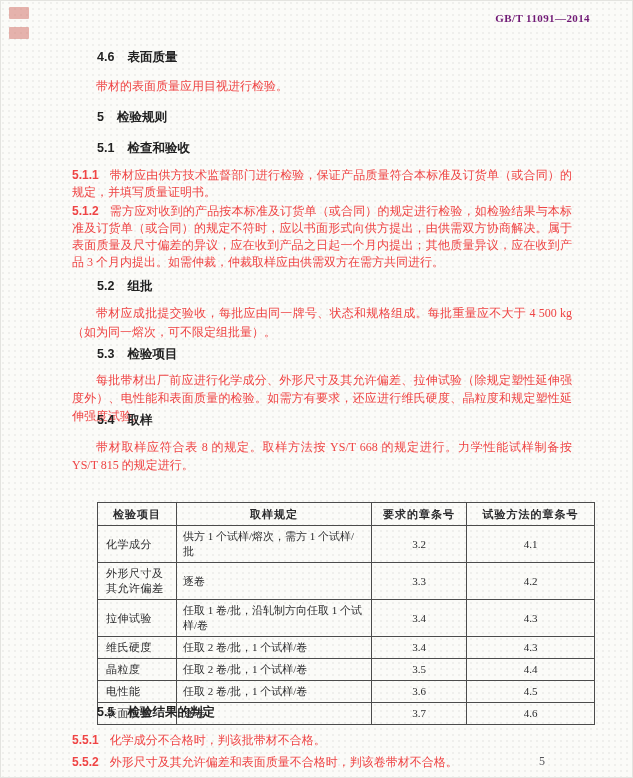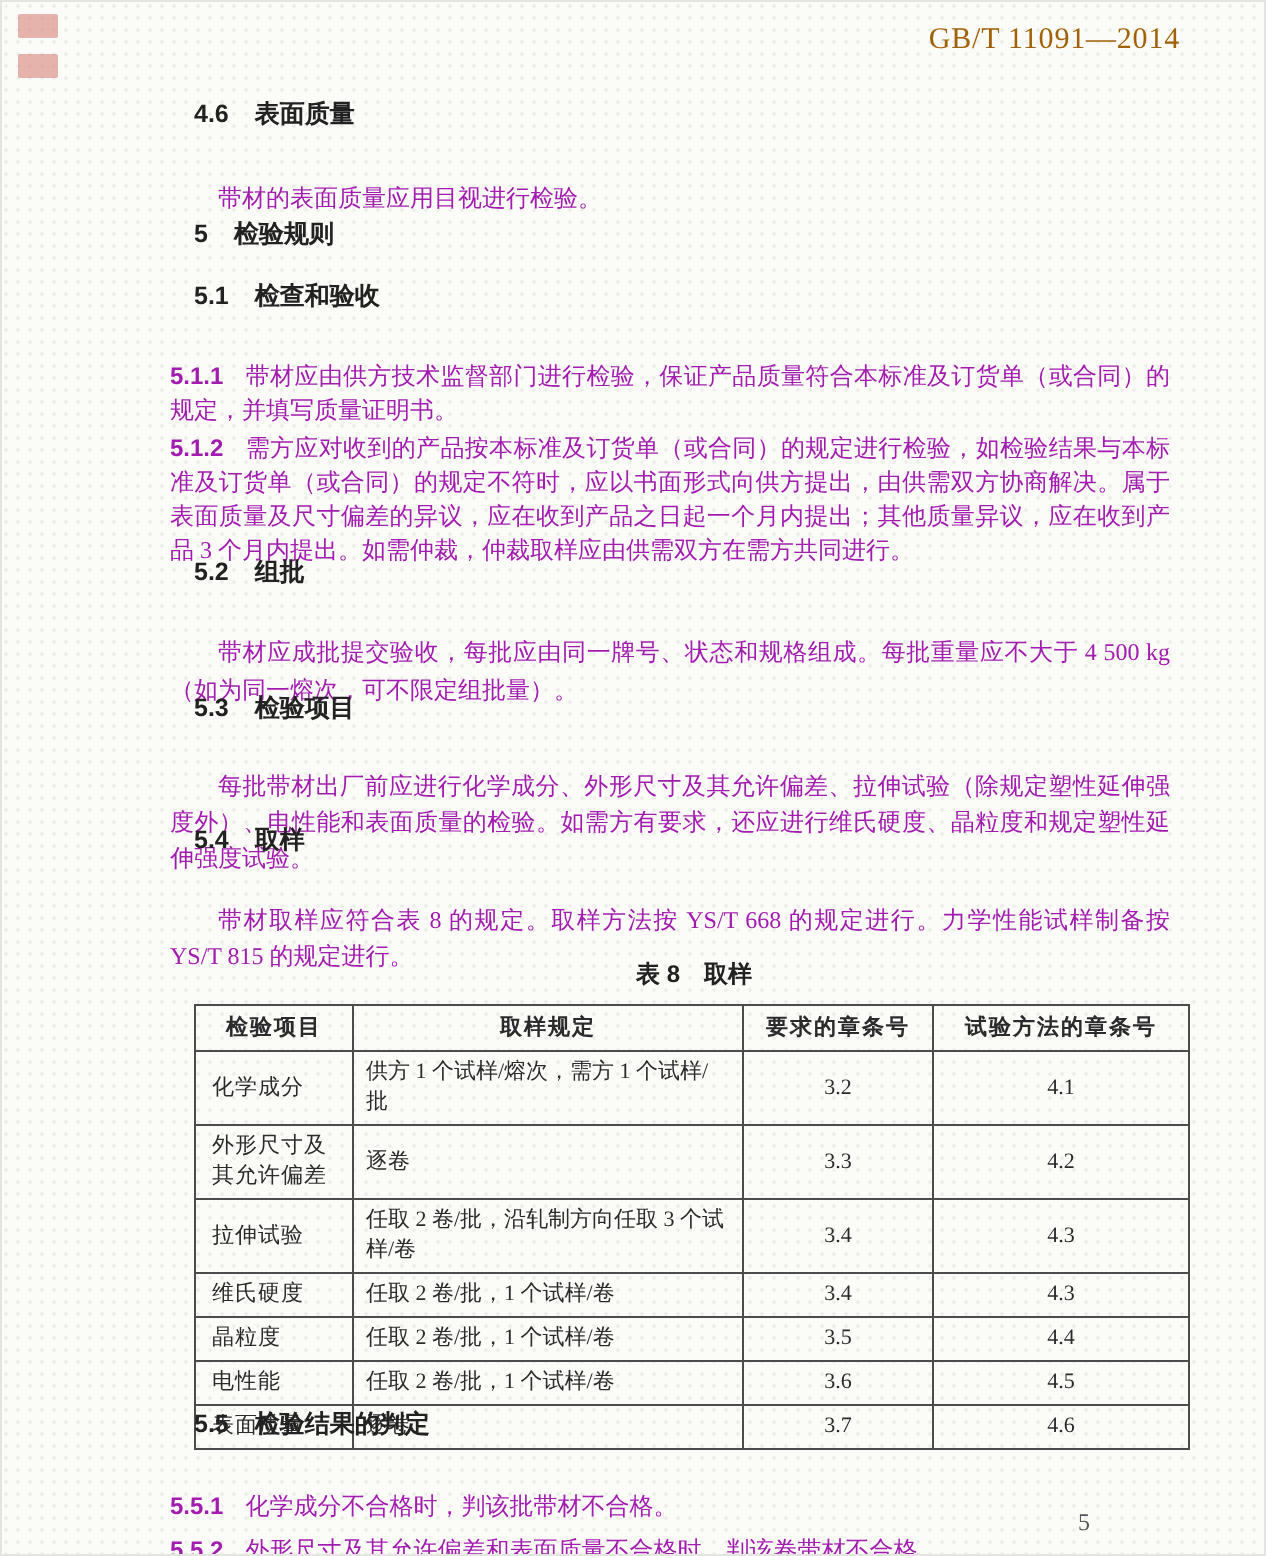--- a/index.html
+++ b/index.html
@@ -14,32 +14,32 @@
     font-family:"Liberation Serif","DejaVu Serif",serif;
     color:#29292b;
     overflow:hidden;
   }
   .page{position:absolute;inset:0;}
   .stamp{position:absolute;background:#d4766e;opacity:.55;border-radius:1px;}
   #stamp1{left:8px;top:6px;width:20px;height:12px;}
   #stamp2{left:8px;top:26px;width:20px;height:12px;}
   .header-code{
     position:absolute;top:11px;right:42px;
-    font-weight:normal;font-size:15px;letter-spacing:.4px;color:#a16207;
+    font-weight:bold;font-size:11px;letter-spacing:.4px;color:#701a75;
   }
   .blk{position:absolute;left:68px;width:500px;margin-left:28px;}
   .h2{
     font-family:"Liberation Sans","DejaVu Sans",sans-serif;
     font-weight:bold;font-size:12.5px;color:#222;
     display:flex;align-items:baseline;
   }
   .h2 .hnum{margin-right:13px;}
   .para{
-    margin:16px;font-size:12px;line-height:17px;
-    text-align:justify;text-align-last:left;color:#a21caf;
+    margin:3px;font-size:12px;line-height:17px;
+    text-align:justify;text-align-last:left;color:#ef4444;
   }
   .para.indent{text-indent:2em;}
   .cnum{
     font-family:"Liberation Sans","DejaVu Sans",sans-serif;
     font-weight:bold;margin-right:11px;
   }
   #h46{top:48px;} #p46{top:74px;}
   #h5 {top:108px;} #h51{top:139px;}
   #p511{top:163px;} #p512{top:199px;}
   #h52{top:277px;} #p52{top:300px;line-height:18.5px;}
@@ -118,21 +118,20 @@
     <span>检验项目</span>
   </div>
   <p id="p53" class="blk para indent">每批带材出厂前应进行化学成分、外形尺寸及其允许偏差、拉伸试验（除规定塑性延伸强度外）、电性能和表面质量的检验。如需方有要求，还应进行维氏硬度、晶粒度和规定塑性延伸强度试验。</p>
 
   <div id="h54" class="blk h2">
     <span class="hnum">5.4</span>
     <span>取样</span>
   </div>
   <p id="p54" class="blk para indent">带材取样应符合表 8 的规定。取样方法按 YS/T 668 的规定进行。力学性能试样制备按 YS/T 815 的规定进行。</p>
 
-  <div id="tbl-title" class="blk">表 8　取样</div>
 
   <div id="tbl" class="blk">
     <table>
       <colgroup>
           <col class="c1">
           <col class="c2">
           <col class="c3">
           <col class="c4">
         </colgroup>
       <thead>
@@ -151,21 +150,21 @@
           <td class="num">4.1</td>
         </tr>
         <tr class="tall">
           <td class="item">外形尺寸及其允许偏差</td>
           <td class="rule">逐卷</td>
           <td class="num">3.3</td>
           <td class="num">4.2</td>
         </tr>
         <tr>
           <td class="item">拉伸试验</td>
-          <td class="rule">任取 2 卷/批，沿轧制方向任取 3 个试样/卷</td>
+          <td class="rule">任取 1 卷/批，沿轧制方向任取 1 个试样/卷</td>
           <td class="num">3.4</td>
           <td class="num">4.3</td>
         </tr>
         <tr>
           <td class="item">维氏硬度</td>
           <td class="rule">任取 2 卷/批，1 个试样/卷</td>
           <td class="num">3.4</td>
           <td class="num">4.3</td>
         </tr>
         <tr>

